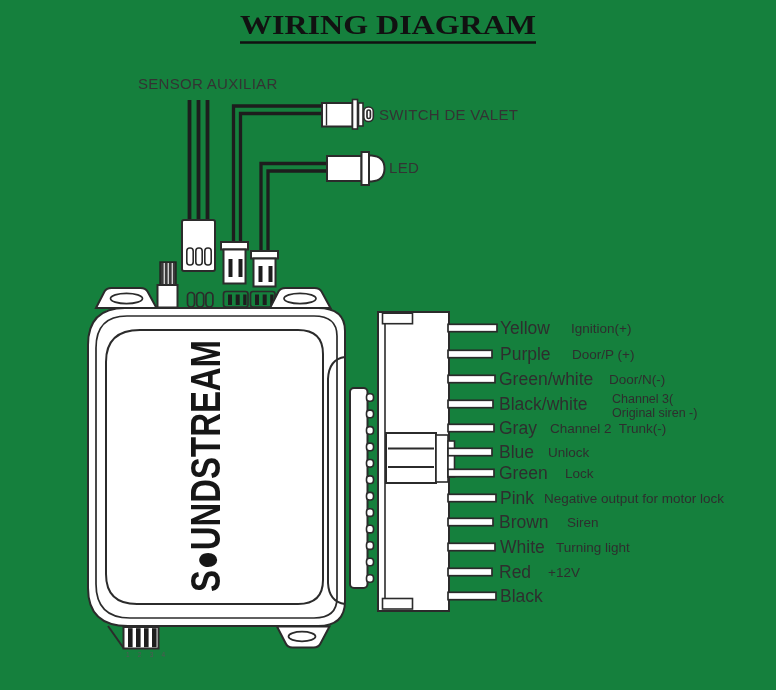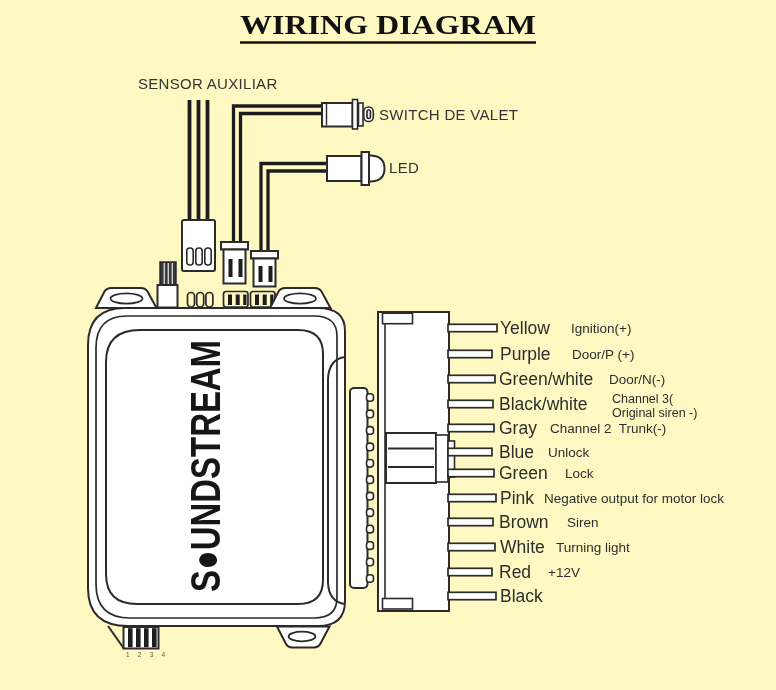--- a/index.html
+++ b/index.html
@@ -1,16 +1,16 @@
 <!DOCTYPE html>
 <html><head>
 <meta charset="utf-8">
 <style>
   html,body{margin:0;padding:0;background:#fff;}
-  .page{width:776px;height:690px;background:#fef9c3;position:relative;overflow:hidden;}
+  .page{width:776px;height:690px;background:#15803d;position:relative;overflow:hidden;}
   svg{display:block;}
   svg text{white-space:pre;}
   .title{font:bold 27px "Liberation Serif",serif;fill:#111;}
   .lbl{font:15px "Liberation Sans",sans-serif;fill:#333;letter-spacing:.3px;}
   .wcolor{font:17.5px "Liberation Sans",sans-serif;fill:#2e2e2e;}
   .wfn{font:13.5px "Liberation Sans",sans-serif;fill:#2e2e2e;}
   .wfn2{font:12.5px "Liberation Sans",sans-serif;fill:#2e2e2e;}
   .tiny{font:6.5px "Liberation Sans",sans-serif;fill:#555;letter-spacing:3.2px;}
   .brand{font:bold 42px "Liberation Sans",sans-serif;fill:#161616;}
   .outline{fill:#fff;stroke:#2b2b2b;stroke-width:2;}

